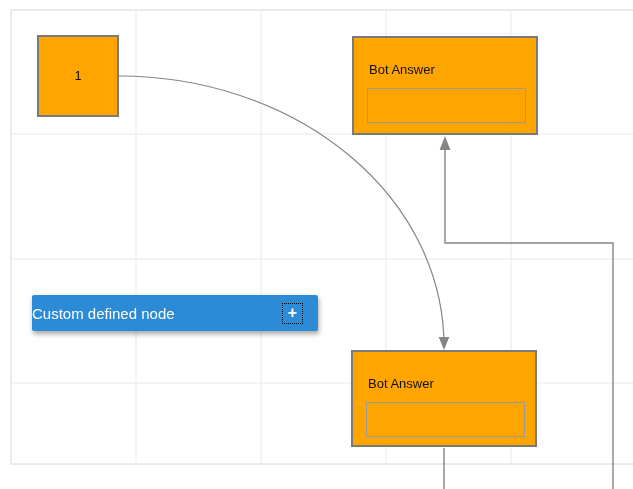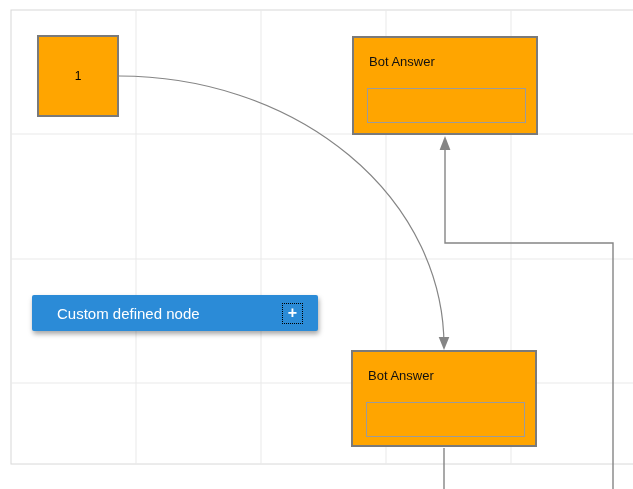--- a/index.html
+++ b/index.html
@@ -43,21 +43,21 @@
     width: 186px;
     height: 99px;
     background: #ffa500;
     border: 2px solid #7a7a7a;
   }
   .bot-node.top { left: 352px; top: 36px; }
   .bot-node.bottom { left: 351px; top: 350px; height: 97px; }
   .bot-title {
     position: absolute;
     left: 15px;
-    top: 16px;
+    top: 24px;
     font-size: 13px;
     color: #111111;
     white-space: nowrap;
   }
   .bot-input {
     position: absolute;
     left: 13px;
     top: 50px;
     width: 157px;
     height: 33px;
@@ -70,21 +70,20 @@
     top: 295px;
     width: 286px;
     height: 36px;
     background: #2b8bd7;
     border-radius: 2px;
     box-shadow: 1px 3px 5px rgba(0,0,0,0.35);
     display: flex;
     align-items: center;
   }
   .custom-label {
-    margin-left: 25px;
     font-size: 15px;
     color: #ffffff;
     white-space: nowrap;
     flex: 1 1 auto;
   }
   .plus-box {
     flex: 0 0 auto;
     margin-right: 15px;
     width: 19px;
     height: 19px;

